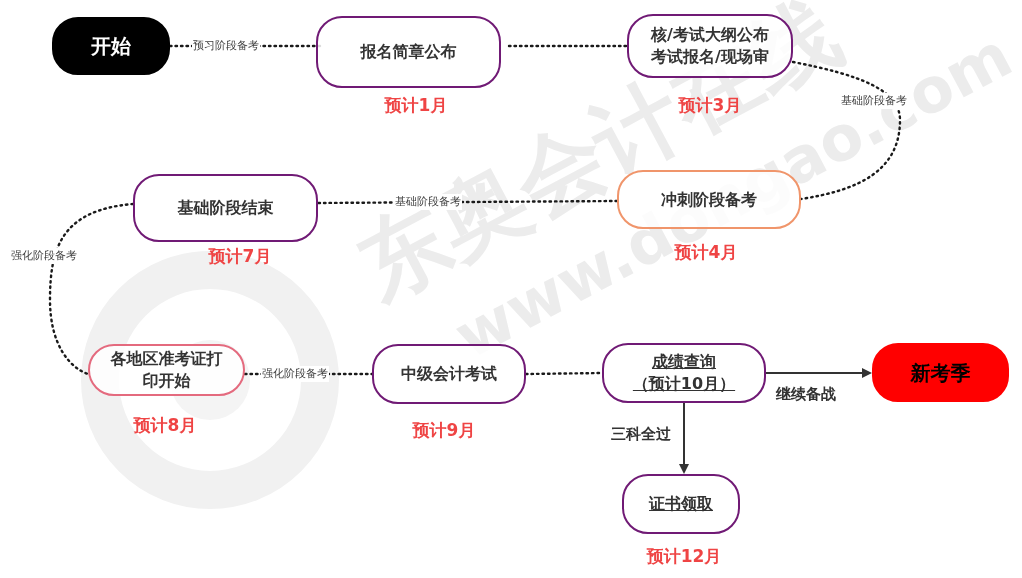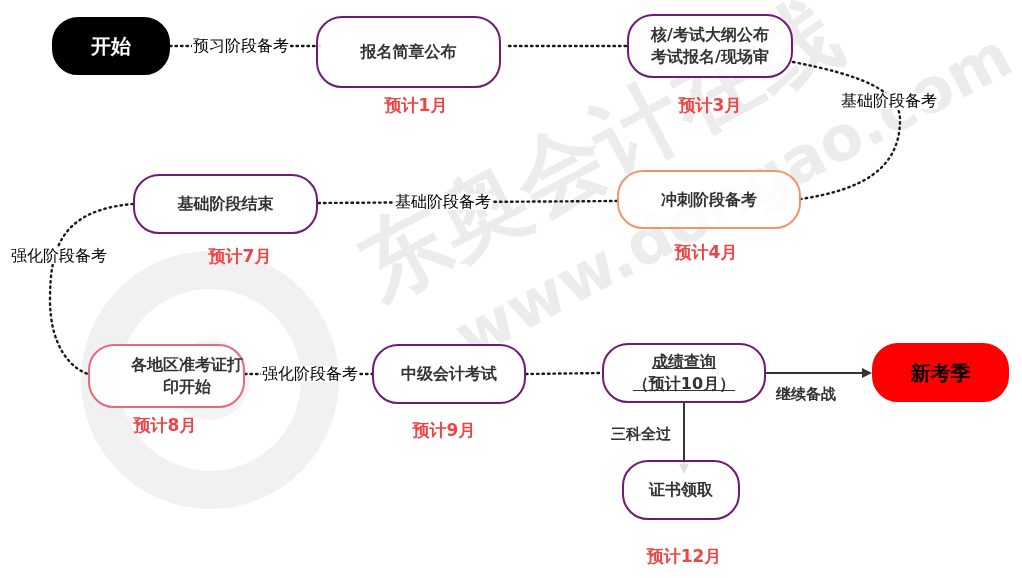--- a/index.html
+++ b/index.html
@@ -24,21 +24,21 @@
     .node.red { background: #ff0000; border-color: #ff0000; color: #000000; font-size: 20px; }
     .node.orange { border-color: #f0956b; }
     .node.pink { border-color: #e46a7e; }
     .date {
       position: absolute; z-index: 3;
       color: #ef4444; font-weight: bold; font-size: 17px; white-space: nowrap;
       transform: translateX(-50%);
     }
     .edge-label {
       position: absolute; z-index: 4; background: #ffffff;
-      font-size: 16px; color: #000000; white-space: nowrap; padding: 0 1px; line-height: 16px;
+      font-size: 11px; color: #404040; white-space: nowrap; padding: 0 1px; line-height: 16px;
     }
     .edge-label.bold { font-weight: bold; color: #333333; font-size: 15px; background: transparent; text-align: right; }
   </style>
 </head>
 <body>
 
 <div class="canvas">
 
   <svg class="watermark" viewBox="0 0 1022 578">
     <g fill="none" stroke="#f1f1f1" stroke-width="38">
@@ -93,26 +93,26 @@
       <span>考试报名/现场审</span>
     </div>
   </div>
   <div class="date" style="left:710px; top:94px;">预计3月</div>
 
   <div class="node orange" style="left:617px; top:170px; width:184px; height:59px;">
     <span>冲刺阶段备考</span>
   </div>
   <div class="date" style="left:706px; top:241px;">预计4月</div>
 
-  <div class="node" style="left:133px; top:174px; width:185px; height:60px;">
+  <div class="node" style="left:133px; top:174px; width:185px; height:68px;">
     <span>基础阶段结束</span>
   </div>
   <div class="date" style="left:240px; top:245px;">预计7月</div>
 
-  <div class="node pink" style="left:88px; top:344px; width:157px; height:64px;justify-content:flex-end;">
+  <div class="node pink" style="left:88px; top:344px; width:157px; height:52px;">
     <div>
       <span>各地区准考证打</span>
       <span>印开始</span>
     </div>
   </div>
   <div class="date" style="left:165px; top:414px;">预计8月</div>
 
   <div class="node" style="left:372px; top:344px; width:154px; height:60px;">
     <span>中级会计考试</span>
   </div>
@@ -122,18 +122,18 @@
     <div>
       <span>成绩查询</span>
       <span>（预计10月）</span>
     </div>
   </div>
 
   <div class="node red" style="left:872px; top:343px; width:137px; height:59px;">
     <span>新考季</span>
   </div>
 
-  <div class="node" style="left:622px; top:460px; width:118px; height:60px;">
+  <div class="node" style="left:622px; top:474px; width:118px; height:60px;text-decoration:underline;">
     <span>证书领取</span>
   </div>
   <div class="date" style="left:684px; top:545px;">预计12月</div>
 
 </div>
 
 </body></html>

